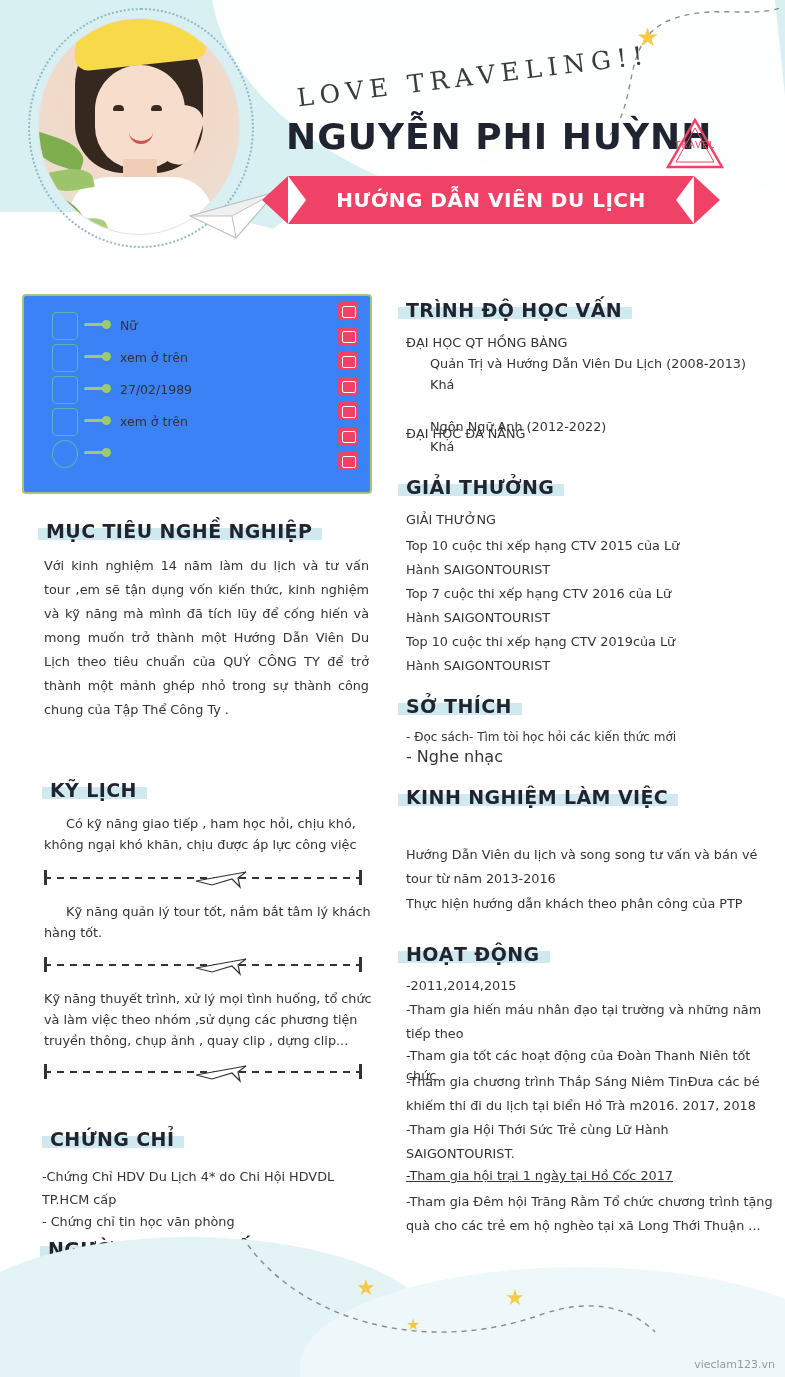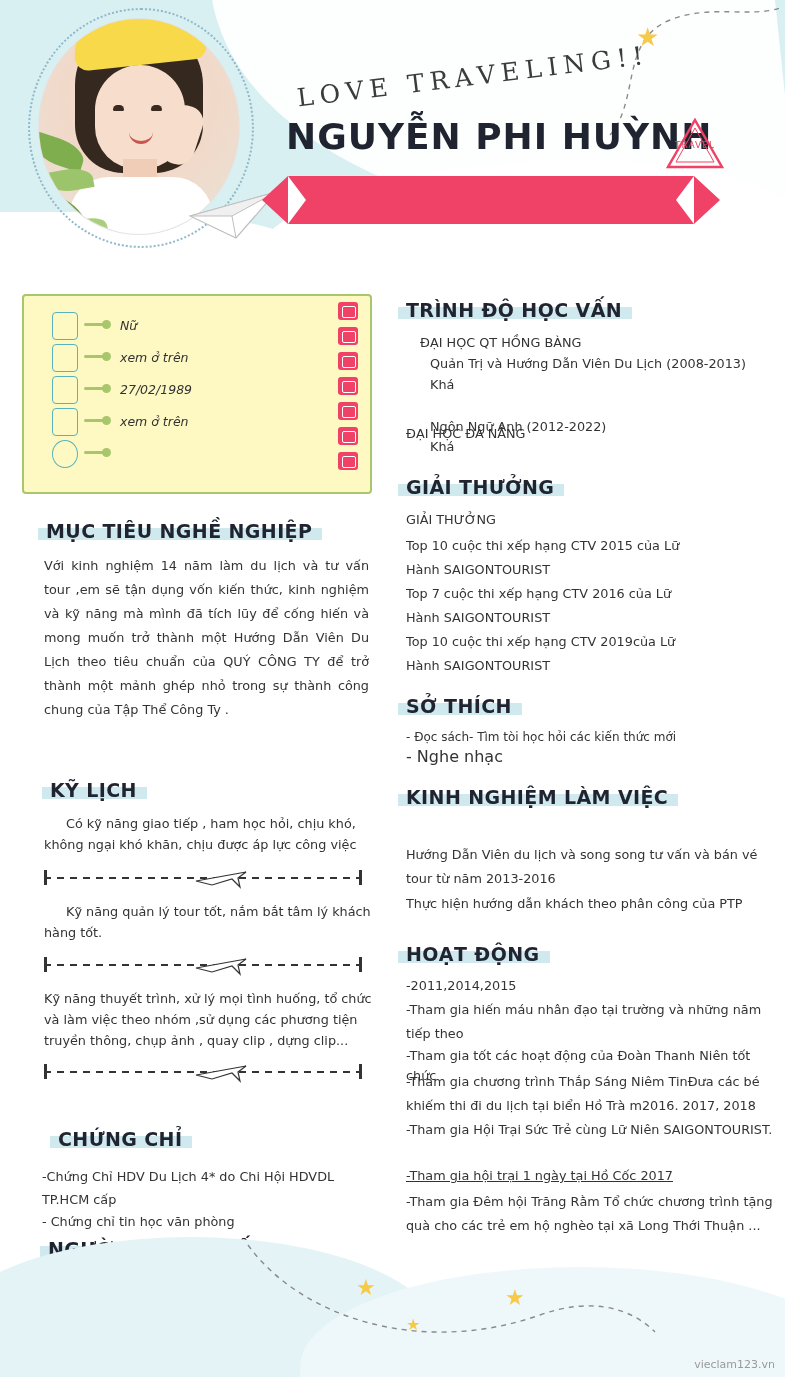--- a/index.html
+++ b/index.html
@@ -127,21 +127,21 @@
     position:absolute;left:0;top:22px;width:58px;text-align:center;
     font-size:9px;color:#e4405f;letter-spacing:1px;font-weight:normal;
   }
   .hdr-star{position:absolute;color:#f7c948;font-size:26px;}
   .hdr-star.s1{left:636px;top:22px;}
   .dashed-path{position:absolute;left:600px;top:0;width:185px;height:140px;}
 
   
   .infobox{
     position:absolute;left:22px;top:294px;width:346px;height:196px;
-    border:2px solid #a8c66c;border-radius:4px;background:#fef9c3;font-style:italic;
+    border:2px solid #a8c66c;border-radius:4px;background:#3b82f6;
   }
   .infobox .rowline{
     position:absolute;left:60px;width:22px;height:3px;background:#a8c66c;border-radius:2px;
   }
   .infobox .dot{
     position:absolute;left:78px;width:9px;height:9px;border-radius:50%;background:#a8c66c;
   }
   .ib-icon{
     position:absolute;left:28px;width:24px;height:26px;
     border:1.6px solid #5ab3b8;border-radius:4px;
@@ -243,20 +243,21 @@
       <line x1="44" y1="30" x2="48" y2="52" stroke="#bfbfbf" stroke-width="1"></line>
     </svg>
   </div>
 
   <div class="love-travel">LOVE TRAVELING!!</div>
   <div class="name">NGUYỄN PHI HUỲNH</div>
 
   <div class="ribbon">
     <span class="notch-l"></span>
     <span class="notch-r"></span>
+    <span class="ribbon-text">HƯỚNG DẪN VIÊN DU LỊCH</span>
   </div>
 
   <div class="travel-stamp">
     <svg class="stamp-outline" viewBox="0 0 58 52">
       <polygon points="29,2 56,49 2,49" fill="none" stroke="#ef4266" stroke-width="2.5"></polygon>
       <polygon points="29,10 48,44 10,44" fill="none" stroke="#ef4266" stroke-width="1"></polygon>
     </svg>
     <div class="stamp-label">TRAVEL</div>
   </div>
 </div>
@@ -340,39 +341,39 @@
   <span class="ln"></span>
   <span class="cap l"></span>
   <span class="cap r"></span>
   <span class="pl" style="left:150px;">
     <svg width="56" height="28" viewBox="0 0 56 28">
       <path d="M2 18 L52 9 L44 15 L46 24 L38 16 L18 22 Z" fill="#ffffff" stroke="#333" stroke-width="1.2"></path>
     </svg>
   </span>
 </div>
 
-<div class="h-sec" style="left:58px;top:1128px;">
+<div class="h-sec" style="left:50px;top:1128px;">
   <span class="hl"></span>
   <span>CHỨNG CHỈ</span>
 </div>
 <div class="txt" style="left:42px;top:1165px;width:330px;line-height:23px;">-Chứng Chỉ HDV Du Lịch 4* do Chi Hội HDVDL TP.HCM cấp</div>
 <div class="txt" style="left:42px;top:1212px;width:330px;line-height:20px;">- Chứng chỉ tin học văn phòng</div>
 
 <div class="h-sec" style="left:48px;top:1238px;">
   <span class="hl"></span>
   <span>NGƯỜI THAM CHIẾU</span>
 </div>
 <div class="txt" style="left:42px;top:1299px;width:330px;line-height:22px;">- Ms: TRƯƠNG THỊ ANH MỸ</div>
 <div class="txt" style="left:42px;top:1320px;width:330px;line-height:23px;">Chức Danh : Trưởng Phòng HDV tại Lữ Hành SAIGONTOURIST</div>
 
 <div class="h-sec" style="left:406px;top:299px;">
   <span class="hl"></span>
   <span>TRÌNH ĐỘ HỌC VẤN</span>
 </div>
-<div class="txt" style="left:406px;top:333px;width:360px;margin-left:14px;">ĐẠI HỌC QT HỒNG BÀNG</div>
+<div class="txt" style="left:406px;top:333px;width:360px;">ĐẠI HỌC QT HỒNG BÀNG</div>
 <div class="txt" style="left:430px;top:354px;width:340px;">Quản Trị và Hướng Dẫn Viên Du Lịch (2008-2013)</div>
 <div class="txt" style="left:430px;top:375px;width:340px;">Khá</div>
 <div class="txt" style="left:406px;top:396px;width:360px;margin-top:28px;">ĐẠI HỌC ĐÀ NẴNG</div>
 <div class="txt" style="left:430px;top:417px;width:340px;">Ngôn Ngữ Anh (2012-2022)</div>
 <div class="txt" style="left:430px;top:437px;width:340px;">Khá</div>
 
 <div class="h-sec" style="left:406px;top:476px;">
   <span class="hl"></span>
   <span>GIẢI THƯỞNG</span>
 </div>
@@ -396,21 +397,21 @@
 <div class="txt" style="left:406px;top:892px;width:372px;line-height:24px;">Thực hiện hướng dẫn khách theo phân công của PTP</div>
 
 <div class="h-sec" style="left:406px;top:943px;">
   <span class="hl"></span>
   <span>HOẠT ĐỘNG</span>
 </div>
 <div class="txt" style="left:406px;top:976px;width:372px;">-2011,2014,2015</div>
 <div class="txt" style="left:406px;top:998px;width:372px;line-height:24px;">-Tham gia hiến máu nhân đạo tại trường và những năm tiếp theo</div>
 <div class="txt" style="left:406px;top:1046px;width:372px;">-Tham gia tốt các hoạt động của Đoàn Thanh Niên tốt chức</div>
 <div class="txt" style="left:406px;top:1070px;width:372px;line-height:24px;">-Tham gia chương trình Thắp Sáng Niêm TinĐưa các bé khiếm thi đi du lịch tại biển Hồ Trà m2016. 2017, 2018</div>
-<div class="txt" style="left:406px;top:1118px;width:372px;line-height:24px;">-Tham gia Hội Trại Sức Trẻ cùng Lữ Niên SAIGONTOURIST.</div>
+<div class="txt" style="left:406px;top:1118px;width:372px;line-height:24px;">-Tham gia Hội Thới Sức Trẻ cùng Lữ Hành SAIGONTOURIST.</div>
 <div class="txt" style="left:406px;top:1166px;width:372px;text-decoration:underline;">-Tham gia hội trại 1 ngày tại Hồ Cốc 2017</div>
 <div class="txt" style="left:406px;top:1190px;width:372px;line-height:24px;">-Tham gia Đêm hội Trăng Rằm Tổ chức chương trình tặng quà cho các trẻ em hộ nghèo tại xã Long Thới Thuận ...</div>
 
 <div class="footer-wave">
   <div class="fw1"></div>
   <div class="fw2"></div>
   <svg class="dashed-curve" viewBox="0 0 420 130">
     <path d="M8 8 C 60 80, 180 120, 300 78 C 350 60, 390 70, 415 95" fill="none" stroke="#8a8a8a" stroke-width="1.4" stroke-dasharray="5,5"></path>
   </svg>
   <div class="f-star" style="left:356px;top:68px;">★</div>

